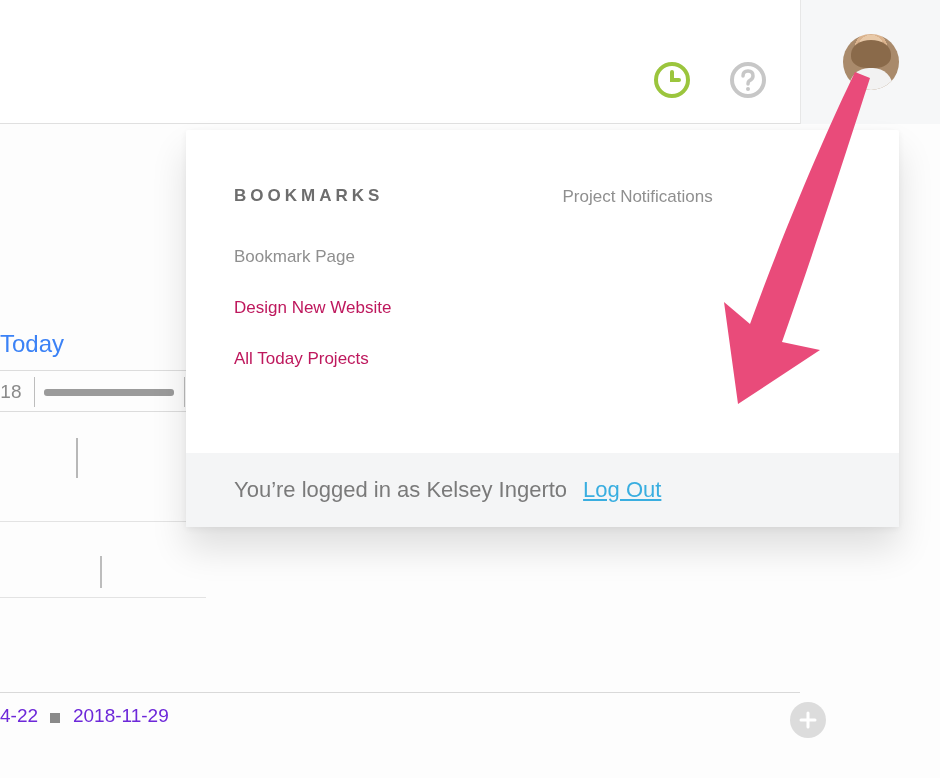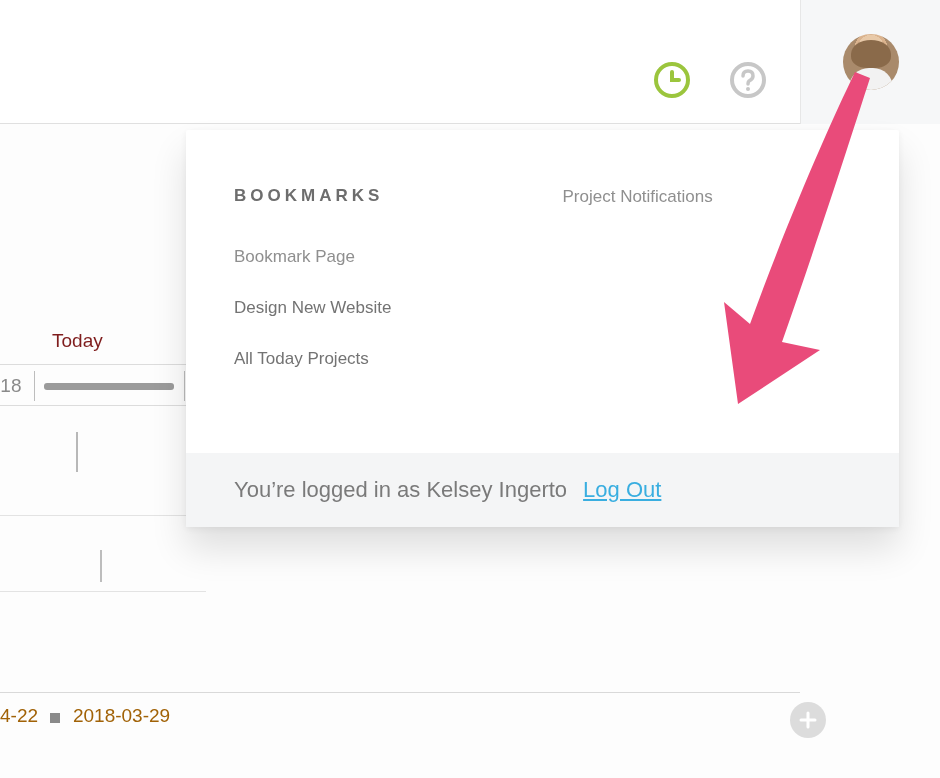--- a/index.html
+++ b/index.html
@@ -72,23 +72,22 @@
   }
 
   
   .timeline {
     position: absolute;
     top: 330px;
     left: 0;
     width: 210px;
   }
   .today-label {
-    font-size: 19px;
-    color: #7f1d1d;
-    margin-left: 52px;
+    font-size: 24px;
+    color: #3b82f6;
     margin-bottom: 12px;
   }
   .axis {
     position: relative;
     height: 42px;
     border-top: 1px solid #dcdcdc;
     border-bottom: 1px solid #dcdcdc;
     width: 206px;
   }
   .axis .tick { position:absolute; top:6px; width:1px; height:30px; background:#bdbdbd;}
@@ -101,21 +100,21 @@
     width: 206px;
   }
   .axis2 .tick { position:absolute; top:26px; width:2px; height:40px; background:#b8b8b8; left:76px;}
   .bottom-row {
     position:absolute;
     left:0; top:692px;
     width:800px;
     border-top:1px solid #d9d9d9;
     padding:12px 0 0 0;
   }
-  .bottom-row .seg { display:inline-block; font-size:19px; color:#a16207; }
+  .bottom-row .seg { display:inline-block; font-size:19px; color:#6d28d9; }
   .bottom-row .sq { display:inline-block; width:10px; height:10px; background:#8a8a8a; margin:0 8px; vertical-align:middle;}
   .plus-circle {
     position:absolute;
     right:114px; top:702px;
     width:36px; height:36px; border-radius:50%;
     background:#dcdcdc;
     display:flex; align-items:center; justify-content:center;
     color:#fff; font-size:24px;
   }
 
@@ -142,21 +141,21 @@
     font-weight: 600;
     margin-bottom: 40px;
   }
   .item {
     font-size: 17px;
     line-height: 1.35;
     margin-bottom: 28px;
     cursor: pointer;
   }
   .item.gray { color: #8f8f8f; }
-  .item.blue { color: #737373; }
+  .item.blue { color: #be185d; }
   .dropdown-footer {
     background: #f4f5f6;
     padding: 24px 48px;
     font-size: 22px;
     color: #7a7a7a;
     display:flex;
     align-items:flex-end;
     gap: 16px;
   }
   .dropdown-footer .logout { color:#39aee0; cursor:pointer;text-decoration:underline; }
@@ -206,21 +205,21 @@
     <div class="tick"></div>
   </div>
   <div style="height:76px; border-bottom:1px solid #e3e3e3; width:206px">
     <div style="position:relative; top:34px; left:100px; width:2px; height:32px; background:#bdbdbd;"></div>
   </div>
 </div>
 
 <div class="bottom-row">
   <span class="seg">4-22</span>
   <span class="sq"></span>
-  <span class="seg">2018-03-29</span>
+  <span class="seg">2018-11-29</span>
 </div>
 <div class="plus-circle">
   <svg width="18" height="18" viewBox="0 0 18 18">
       <path d="M9 2 V16 M2 9 H16" stroke="#ffffff" stroke-width="3" stroke-linecap="round"></path>
     </svg>
 </div>
 
 <div class="dropdown">
   <div class="dropdown-body">
     <div class="col">

